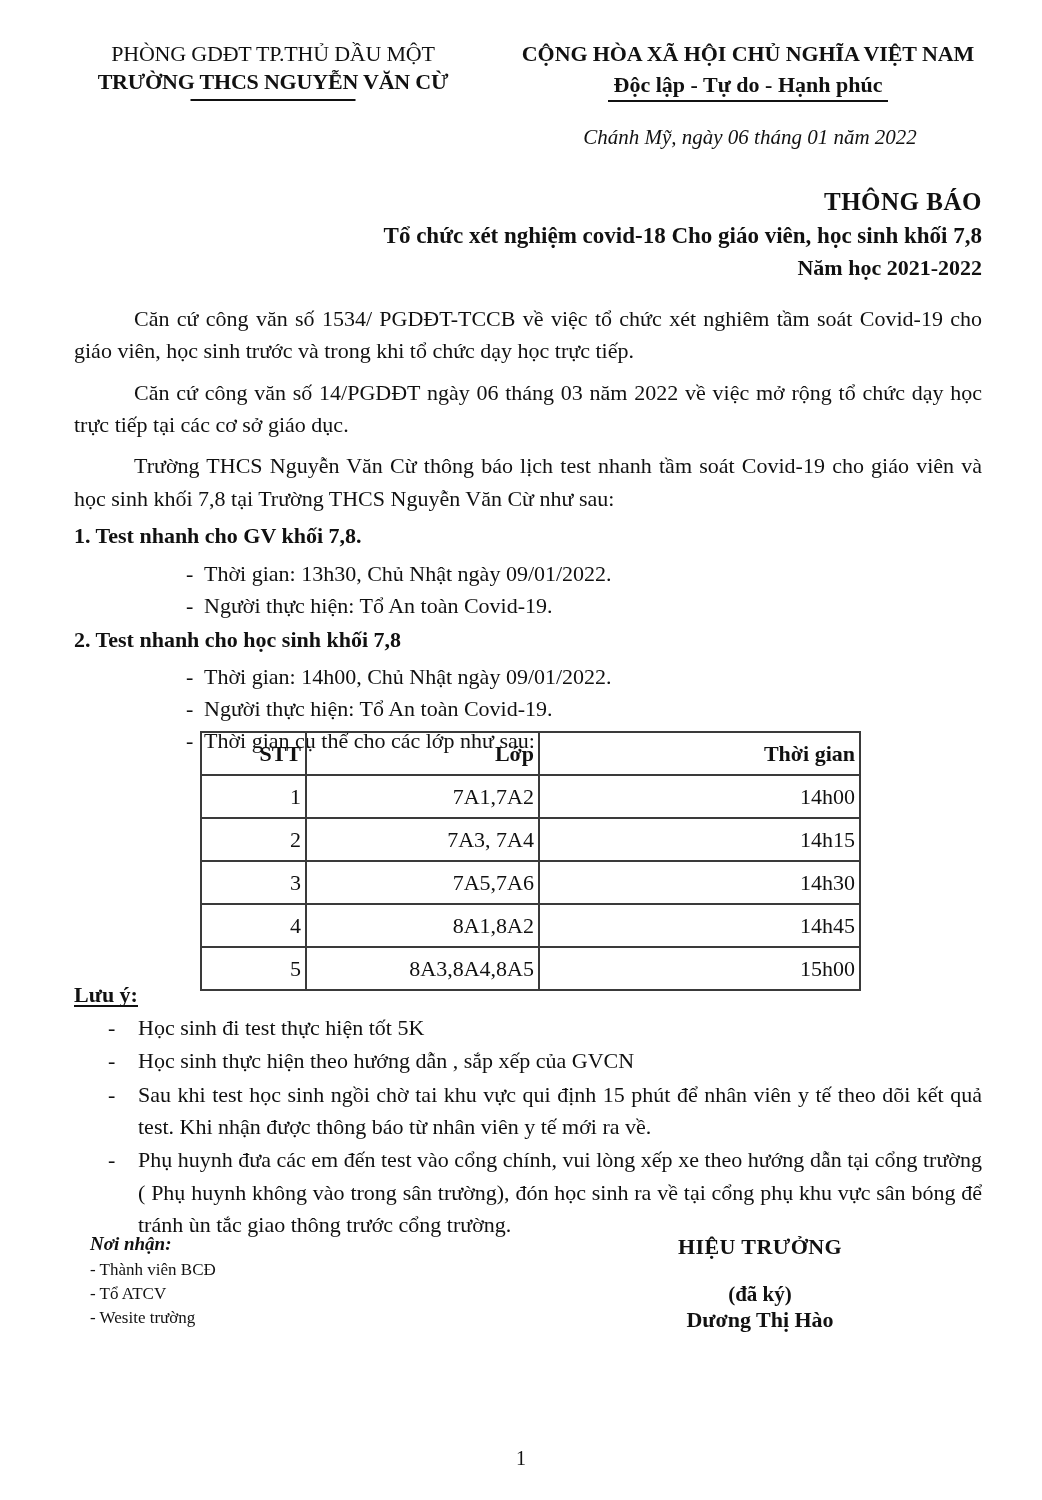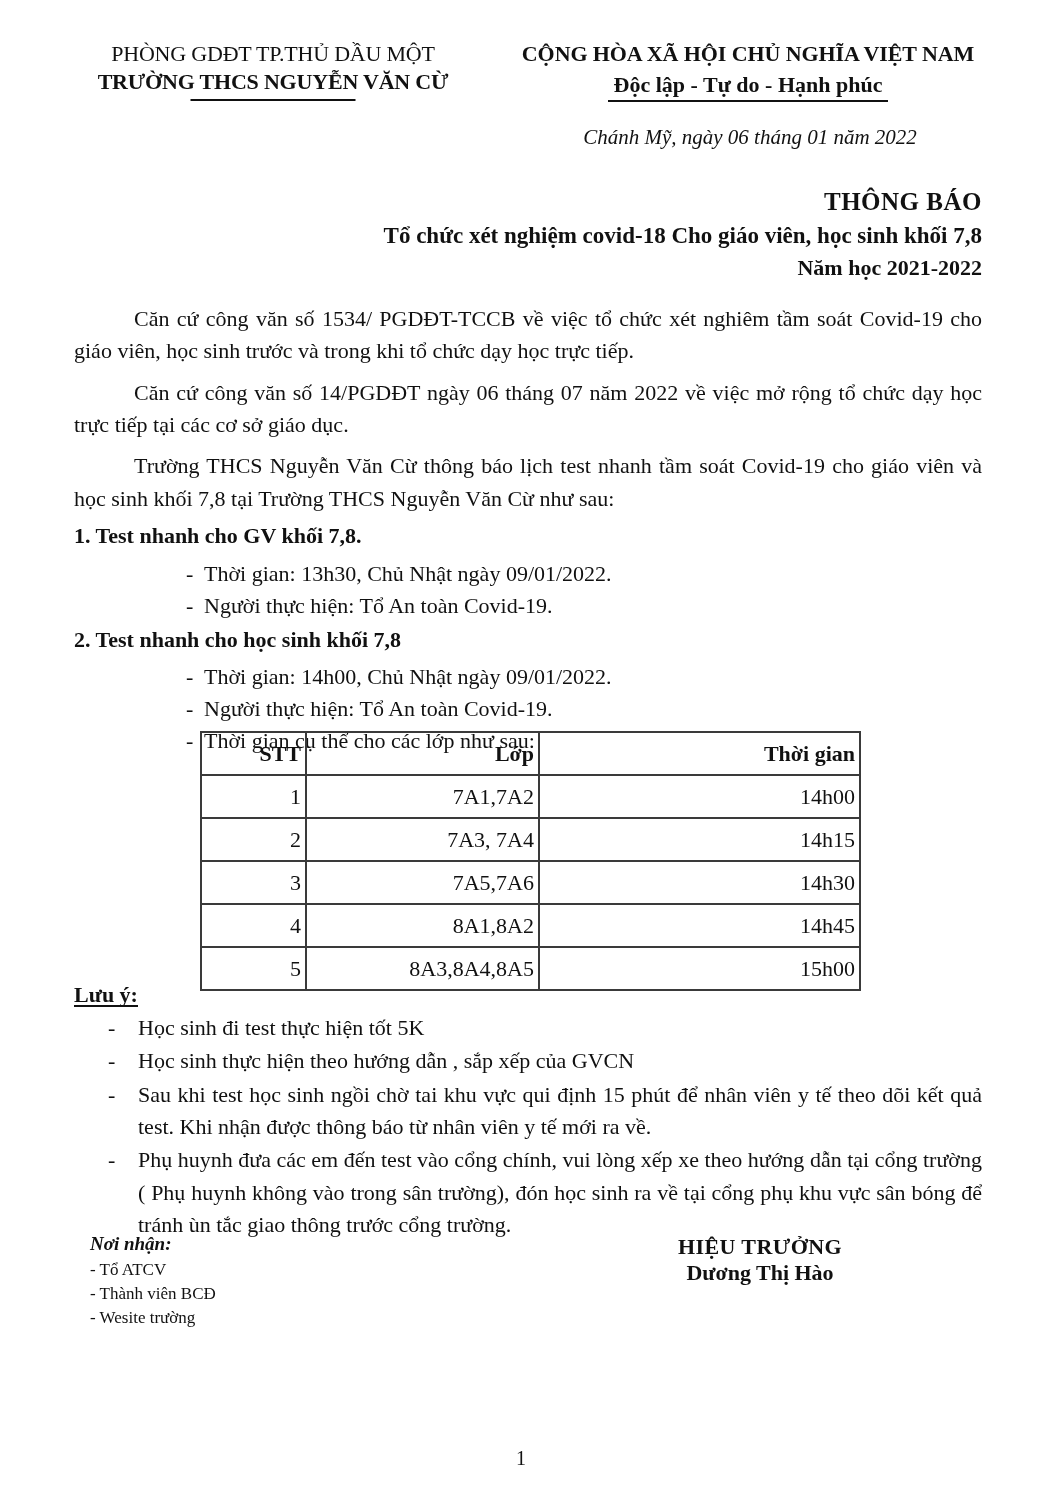--- a/index.html
+++ b/index.html
@@ -316,21 +316,21 @@
   <div class="dateline">Chánh Mỹ, ngày 06 tháng 01 năm 2022</div>
 
   <div class="title-block">
     <div class="t-main">THÔNG BÁO</div>
     <div class="t-sub">Tổ chức xét nghiệm covid-18 Cho giáo viên, học sinh khối 7,8</div>
     <div class="t-sub2">Năm học 2021-2022</div>
   </div>
 
   <div class="body-area">
     <p class="para">Căn cứ công văn số 1534/ PGDĐT-TCCB về việc tổ chức xét nghiêm tầm soát Covid-19 cho giáo viên, học sinh trước và trong khi tổ chức dạy học trực tiếp.</p>
-    <p class="para">Căn cứ công văn số 14/PGDĐT ngày 06 tháng 07 năm 2022 về việc mở rộng tổ chức dạy học trực tiếp tại các cơ sở giáo dục.</p>
+    <p class="para">Căn cứ công văn số 14/PGDĐT ngày 06 tháng 03 năm 2022 về việc mở rộng tổ chức dạy học trực tiếp tại các cơ sở giáo dục.</p>
     <p class="para last">Trường THCS Nguyễn Văn Cừ thông báo lịch test nhanh tầm soát Covid-19 cho giáo viên và học sinh khối 7,8 tại Trường THCS Nguyễn Văn Cừ như sau:</p>
 
     <h3 class="sect">1. Test nhanh cho GV khối 7,8.</h3>
     <ul class="sub-list">
       <li>
         <span class="dash">-</span>
         <span>Thời gian: 13h30, Chủ Nhật ngày 09/01/2022.</span>
       </li>
       <li>
         <span class="dash">-</span>
@@ -420,25 +420,26 @@
       <li>
         <span class="dash">-</span>
         <span>Phụ huynh đưa các em đến test vào cổng chính, vui lòng xếp xe theo hướng dẫn tại cổng trường ( Phụ huynh không vào trong sân trường), đón học sinh ra về tại cổng phụ khu vực sân bóng để tránh ùn tắc giao thông trước cổng trường.</span>
       </li>
     </ul>
   </div>
 
   <div class="footer">
     <div class="f-left">
       <div class="recv-title">Nơi nhận:</div>
+      <div class="recv-item">- Thành viên BCĐ</div>
       <div class="recv-item">- Tổ ATCV</div>
-      <div class="recv-item">- Thành viên BCĐ</div>
       <div class="recv-item">- Wesite trường</div>
     </div>
     <div class="f-right">
       <div class="role">HIỆU TRƯỞNG</div>
+      <div class="signed">(đã ký)</div>
       <div class="signer">Dương Thị Hào</div>
     </div>
   </div>
 
   <div class="page-no">1</div>
 
 </div>
 
 </body></html>

